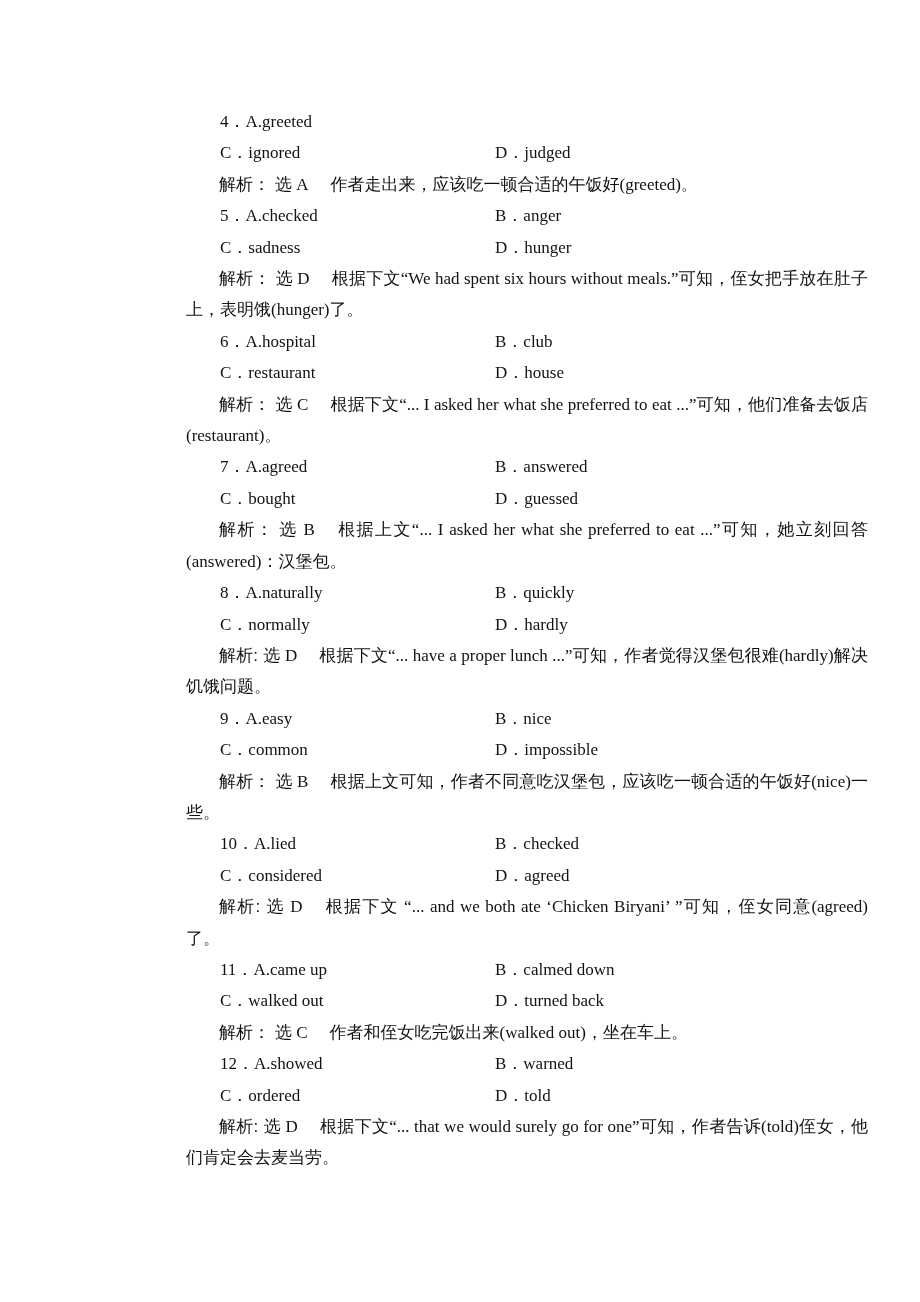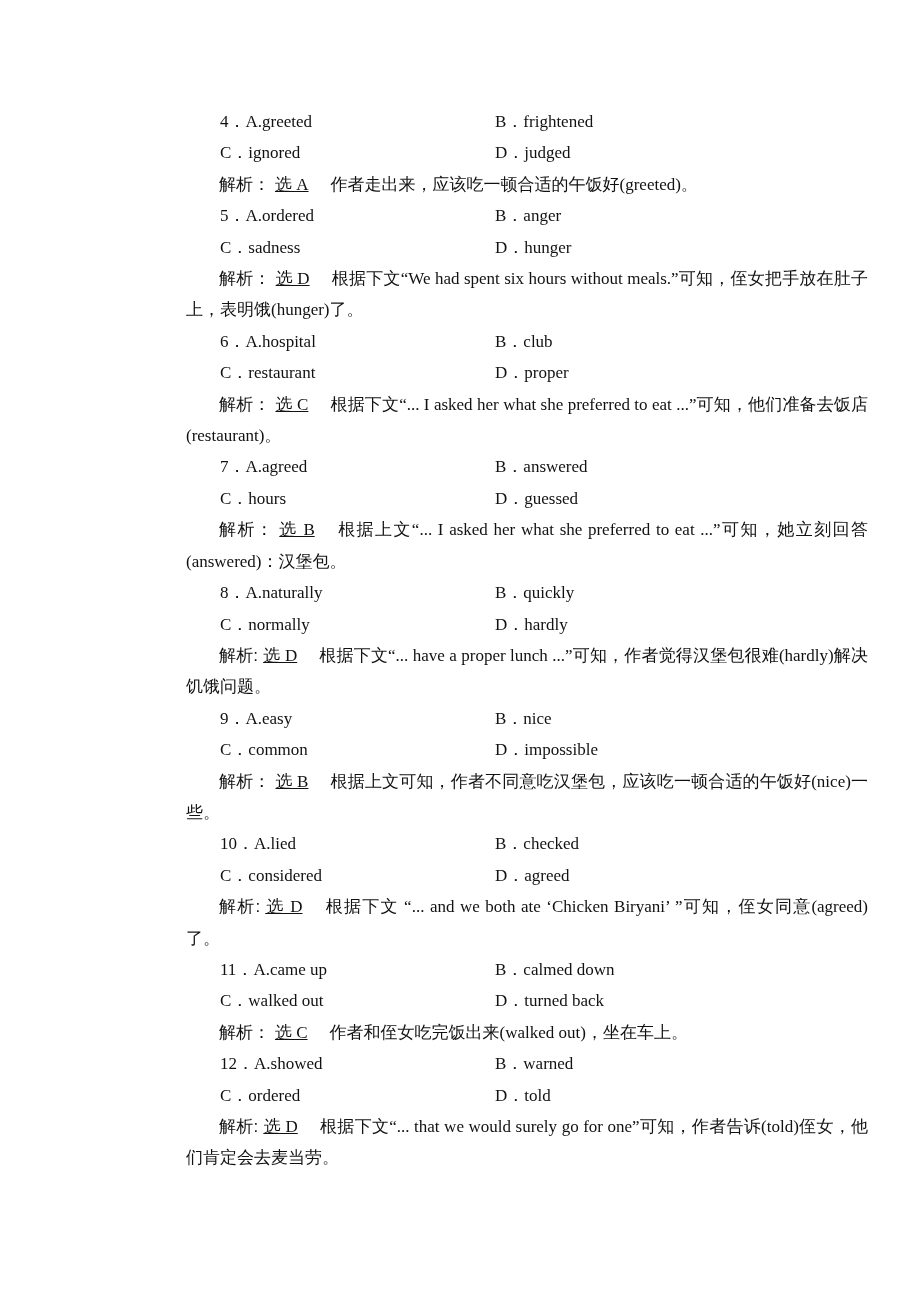--- a/index.html
+++ b/index.html
@@ -32,71 +32,70 @@
   .opt-cell-right { flex: 1 1 auto; white-space: nowrap; }
   .analysis {
     margin: 0;
     text-indent: 33px;
     text-align: justify;
   }
   .analysis-label {
     font-weight: 400;
     font-family: "Liberation Sans", "DejaVu Sans", sans-serif;
   }
-  .answer-pick { margin-left: 5px; margin-right: 22px; text-decoration: underline; }
+  .answer-pick { margin-left: 5px; margin-right: 22px; }
 </style>
 </head>
 <body>
 
 <div class="page">
   <div class="content">
 
     <section class="question-block">
       <div class="opt-row">
         <span class="opt-cell-left"><span>4．</span><span>A.greeted</span></span>
-        <span class="opt-cell-right">B．frightened</span>
       </div>
       <div class="opt-row">
         <span class="opt-cell-left">C．ignored</span>
         <span class="opt-cell-right">D．judged</span>
       </div>
       <p class="analysis"><span class="analysis-label">解析：</span><span class="answer-pick">选 A</span><span>作者走出来，应该吃一顿合适的午饭好(greeted)。</span></p>
     </section>
 
     <section class="question-block">
       <div class="opt-row">
-        <span class="opt-cell-left"><span>5．</span><span>A.ordered</span></span>
+        <span class="opt-cell-left"><span>5．</span><span>A.checked</span></span>
         <span class="opt-cell-right">B．anger</span>
       </div>
       <div class="opt-row">
         <span class="opt-cell-left">C．sadness</span>
         <span class="opt-cell-right">D．hunger</span>
       </div>
       <p class="analysis"><span class="analysis-label">解析：</span><span class="answer-pick">选 D</span><span>根据下文“We had spent six hours without meals.”可知，侄女把手放在肚子上，表明饿(hunger)了。</span></p>
     </section>
 
     <section class="question-block">
       <div class="opt-row">
         <span class="opt-cell-left"><span>6．</span><span>A.hospital</span></span>
         <span class="opt-cell-right">B．club</span>
       </div>
       <div class="opt-row">
         <span class="opt-cell-left">C．restaurant</span>
-        <span class="opt-cell-right">D．proper</span>
+        <span class="opt-cell-right">D．house</span>
       </div>
       <p class="analysis"><span class="analysis-label">解析：</span><span class="answer-pick">选 C</span><span>根据下文“... I asked her what she preferred to eat ...”可知，他们准备去饭店(restaurant)。</span></p>
     </section>
 
     <section class="question-block">
       <div class="opt-row">
         <span class="opt-cell-left"><span>7．</span><span>A.agreed</span></span>
         <span class="opt-cell-right">B．answered</span>
       </div>
       <div class="opt-row">
-        <span class="opt-cell-left">C．hours</span>
+        <span class="opt-cell-left">C．bought</span>
         <span class="opt-cell-right">D．guessed</span>
       </div>
       <p class="analysis"><span class="analysis-label">解析：</span><span class="answer-pick">选 B</span><span>根据上文“... I asked her what she preferred to eat ...”可知，她立刻回答(answered)：汉堡包。</span></p>
     </section>
 
     <section class="question-block">
       <div class="opt-row">
         <span class="opt-cell-left"><span>8．</span><span>A.naturally</span></span>
         <span class="opt-cell-right">B．quickly</span>
       </div>

